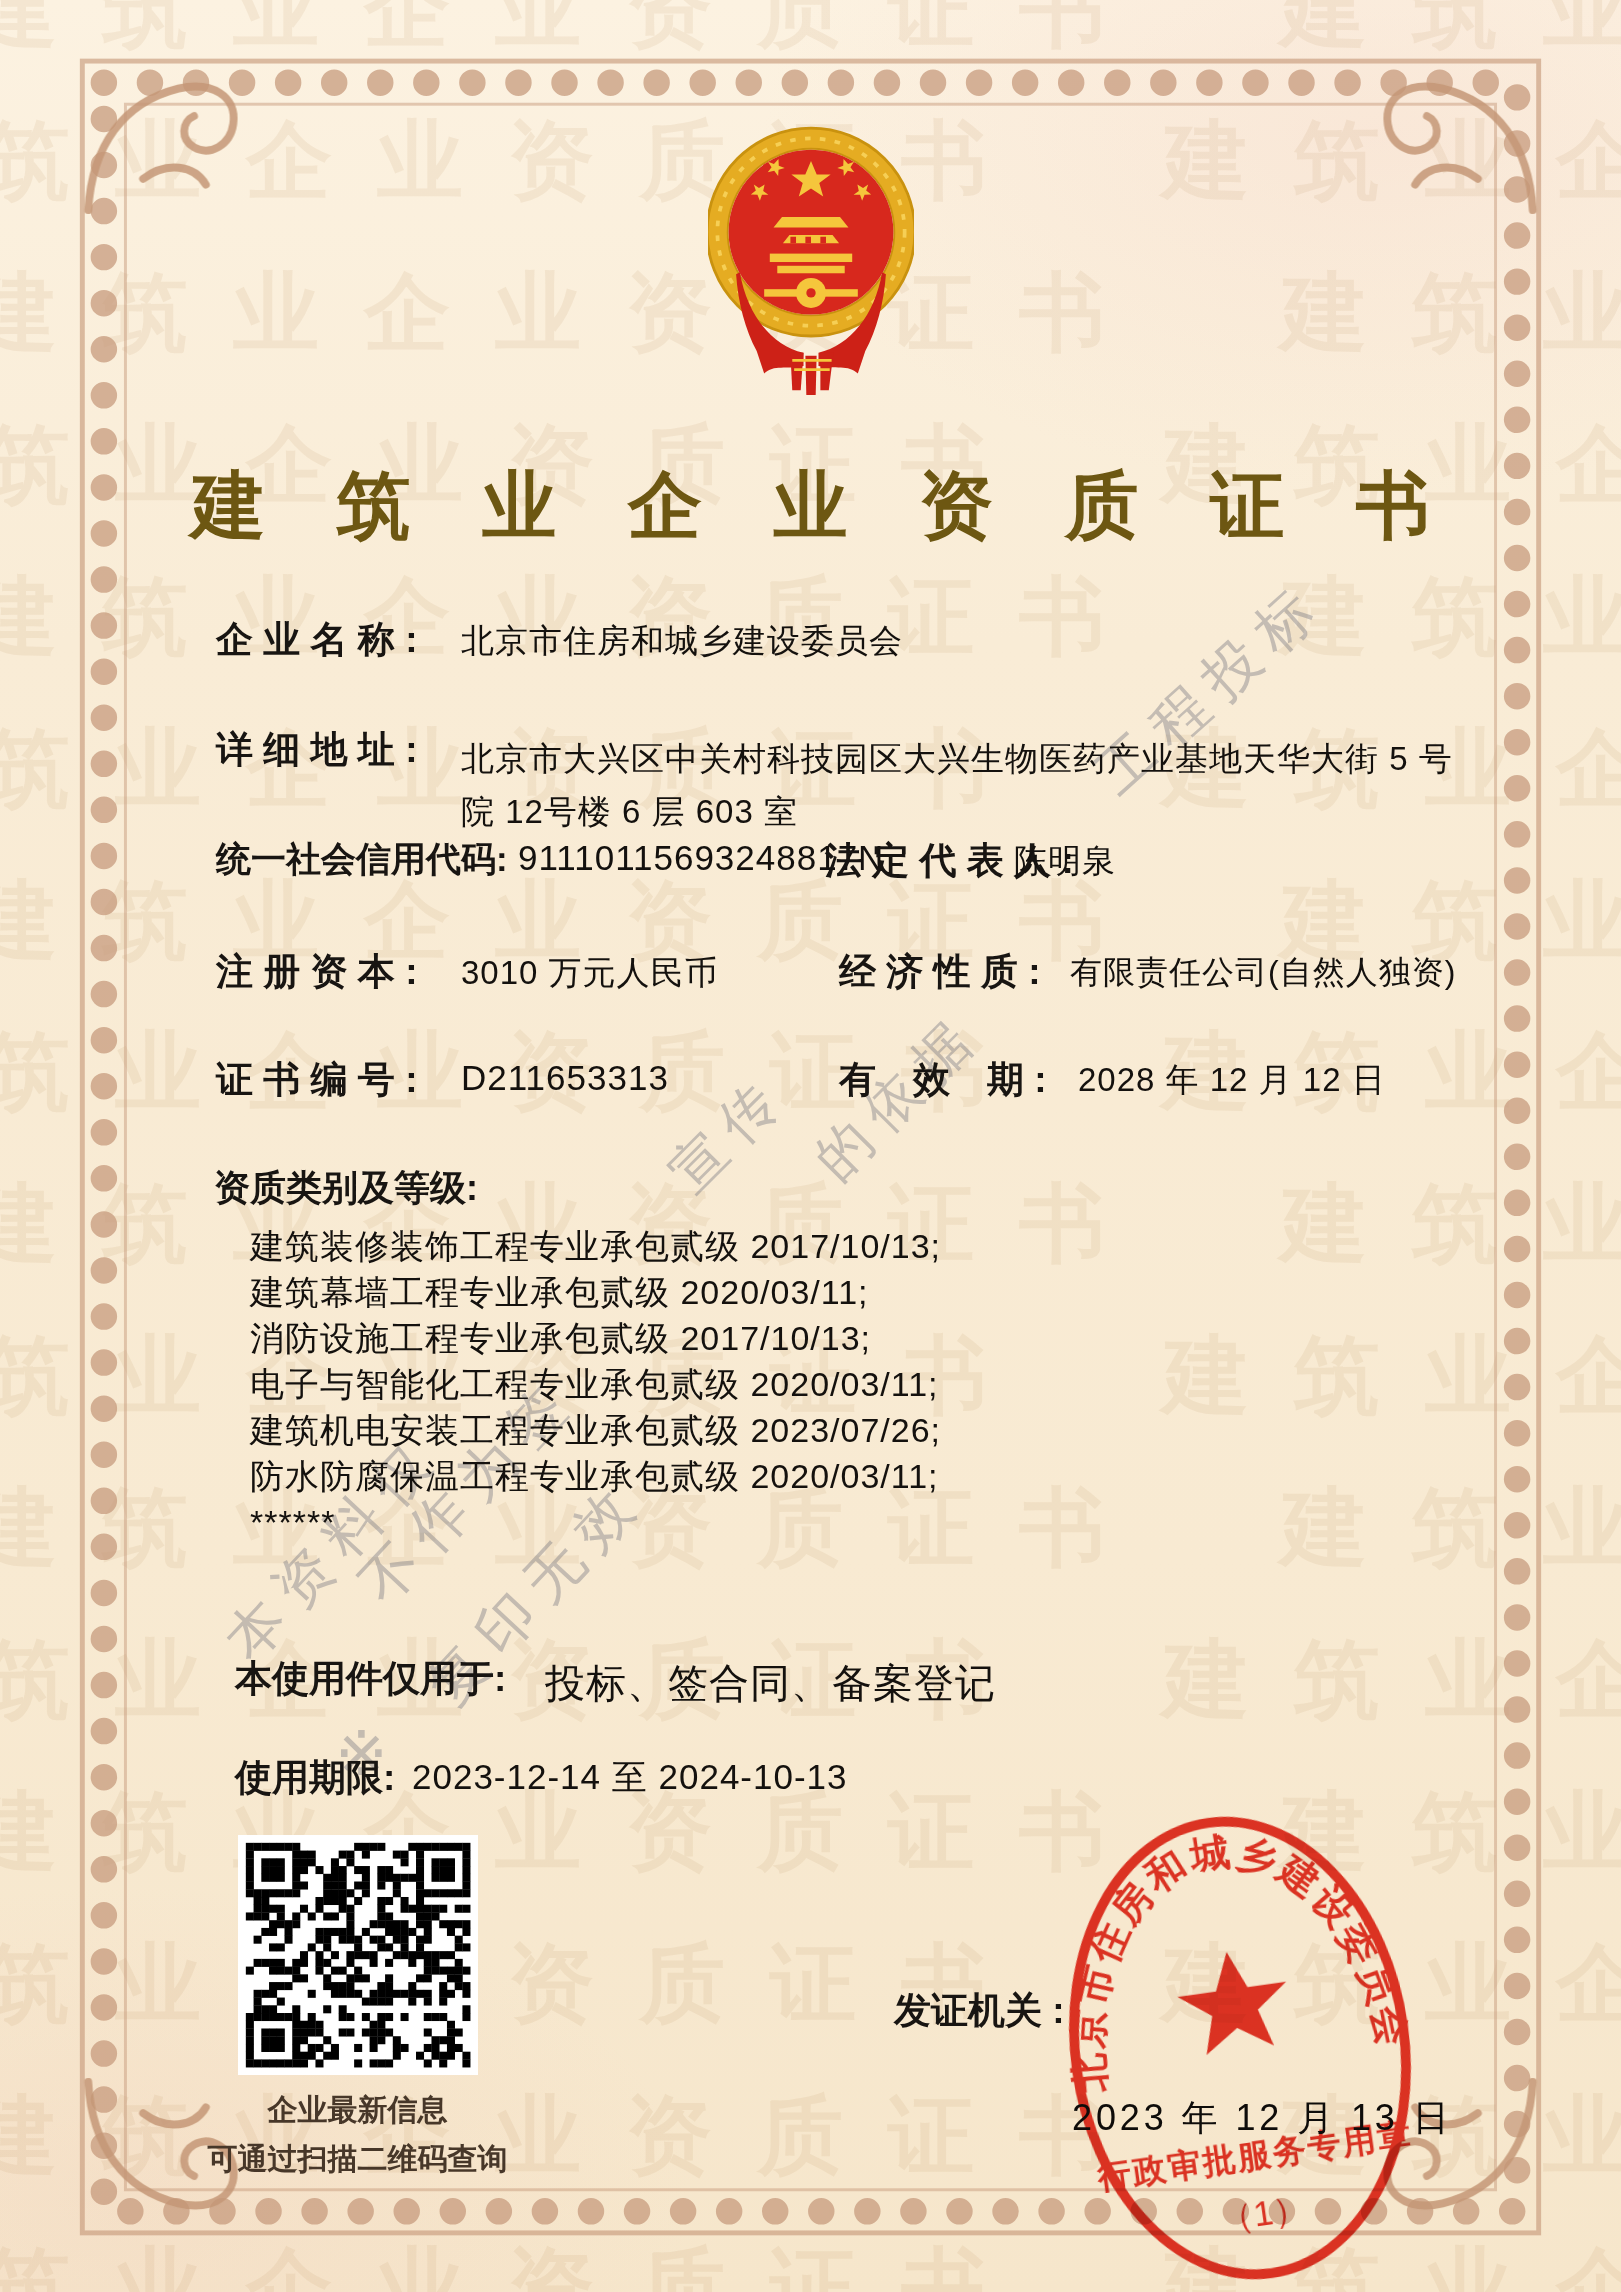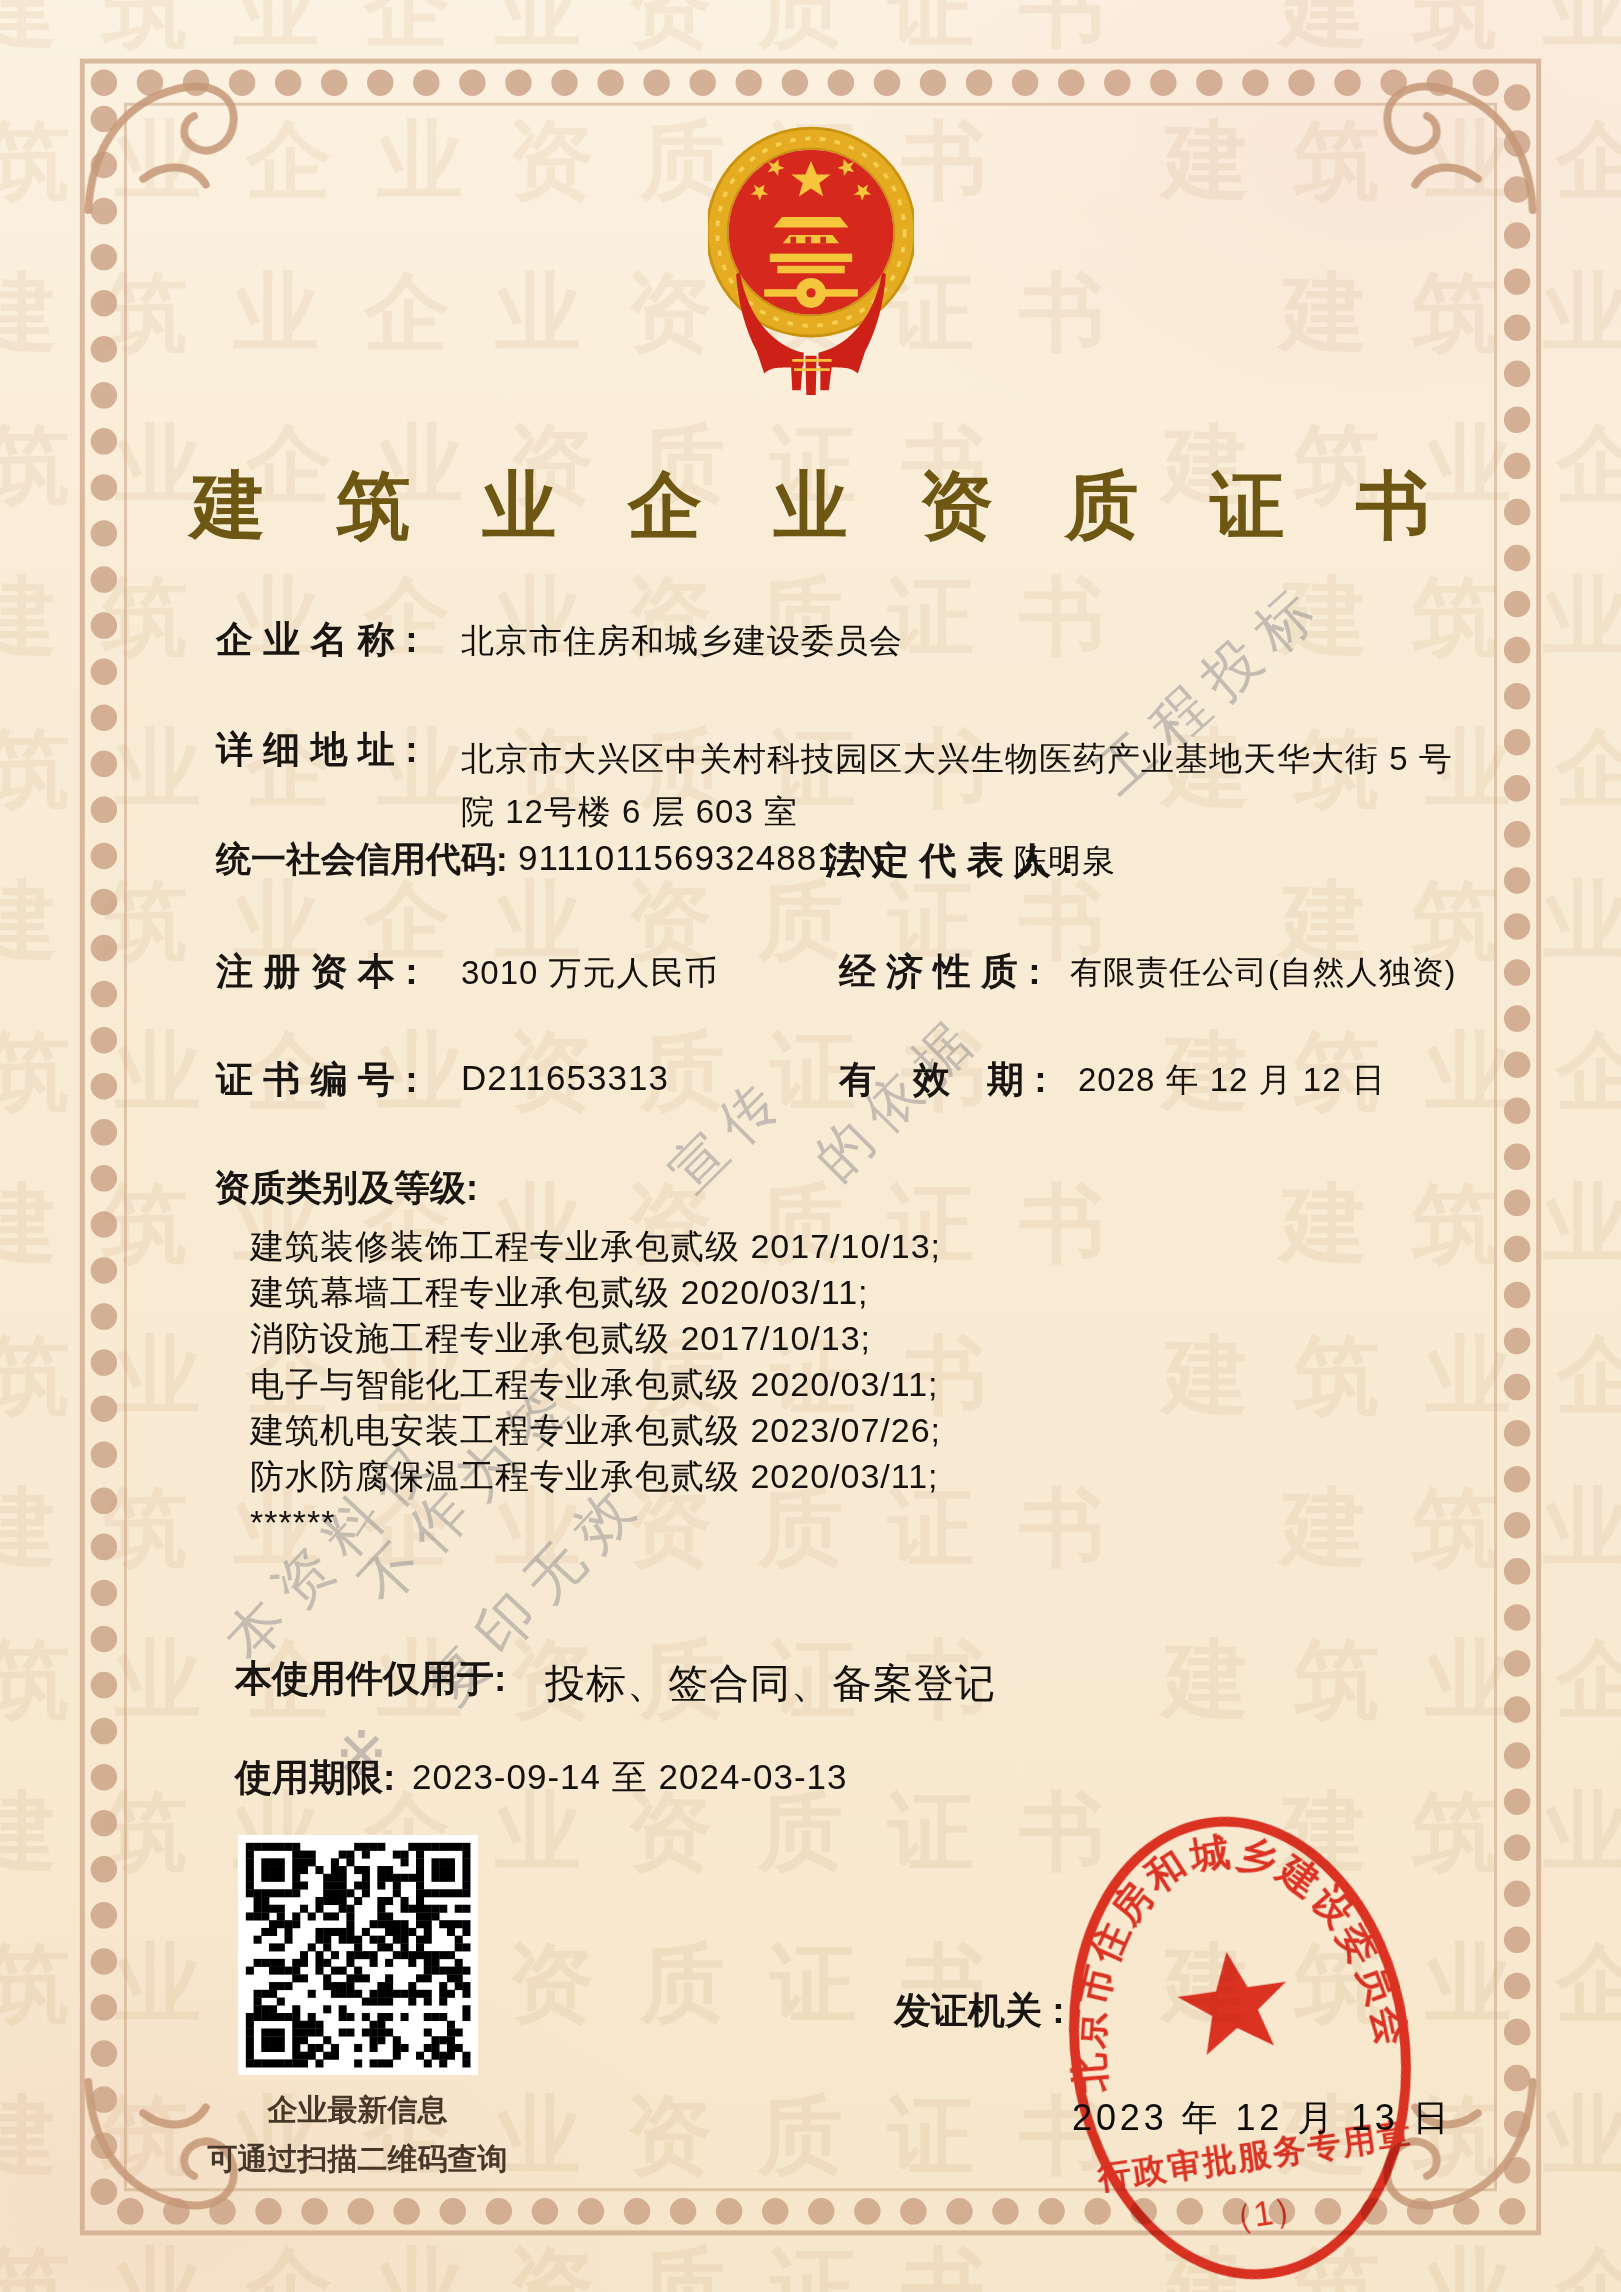--- a/index.html
+++ b/index.html
@@ -175,21 +175,21 @@
         <div class="qual-item">建筑机电安装工程专业承包贰级 2023/07/26;</div>
         <div class="qual-item">防水防腐保温工程专业承包贰级 2020/03/11;</div>
         <div class="qual-item">******</div>
       </div>
   </div>
 
   <div class="lab" style="left:235px;top:1654px;"><span>本使用件仅用于</span><span>:</span></div>
   <div class="val" style="left:545px;top:1656px;font-size:40px;">投标、签合同、备案登记</div>
 
   <div class="lab" style="left:235px;top:1753px;"><span>使用期限</span><span>:</span></div>
-  <div class="val" style="left:412px;top:1754px;font-size:35px;">2023-09-14 至 2024-03-13</div>
+  <div class="val" style="left:412px;top:1754px;font-size:35px;">2023-12-14 至 2024-10-13</div>
 
   <div class="qr" id="qrBox"><svg width="240" height="240" viewBox="0 0 245 245">
         <g fill="#000">
           <rect x="8.00" y="8.00" width="8.20" height="8.20"></rect>
           <rect x="15.90" y="8.00" width="8.20" height="8.20"></rect>
           <rect x="23.79" y="8.00" width="8.20" height="8.20"></rect>
           <rect x="31.69" y="8.00" width="8.20" height="8.20"></rect>
           <rect x="39.59" y="8.00" width="8.20" height="8.20"></rect>
           <rect x="47.48" y="8.00" width="8.20" height="8.20"></rect>
           <rect x="55.38" y="8.00" width="8.20" height="8.20"></rect>

